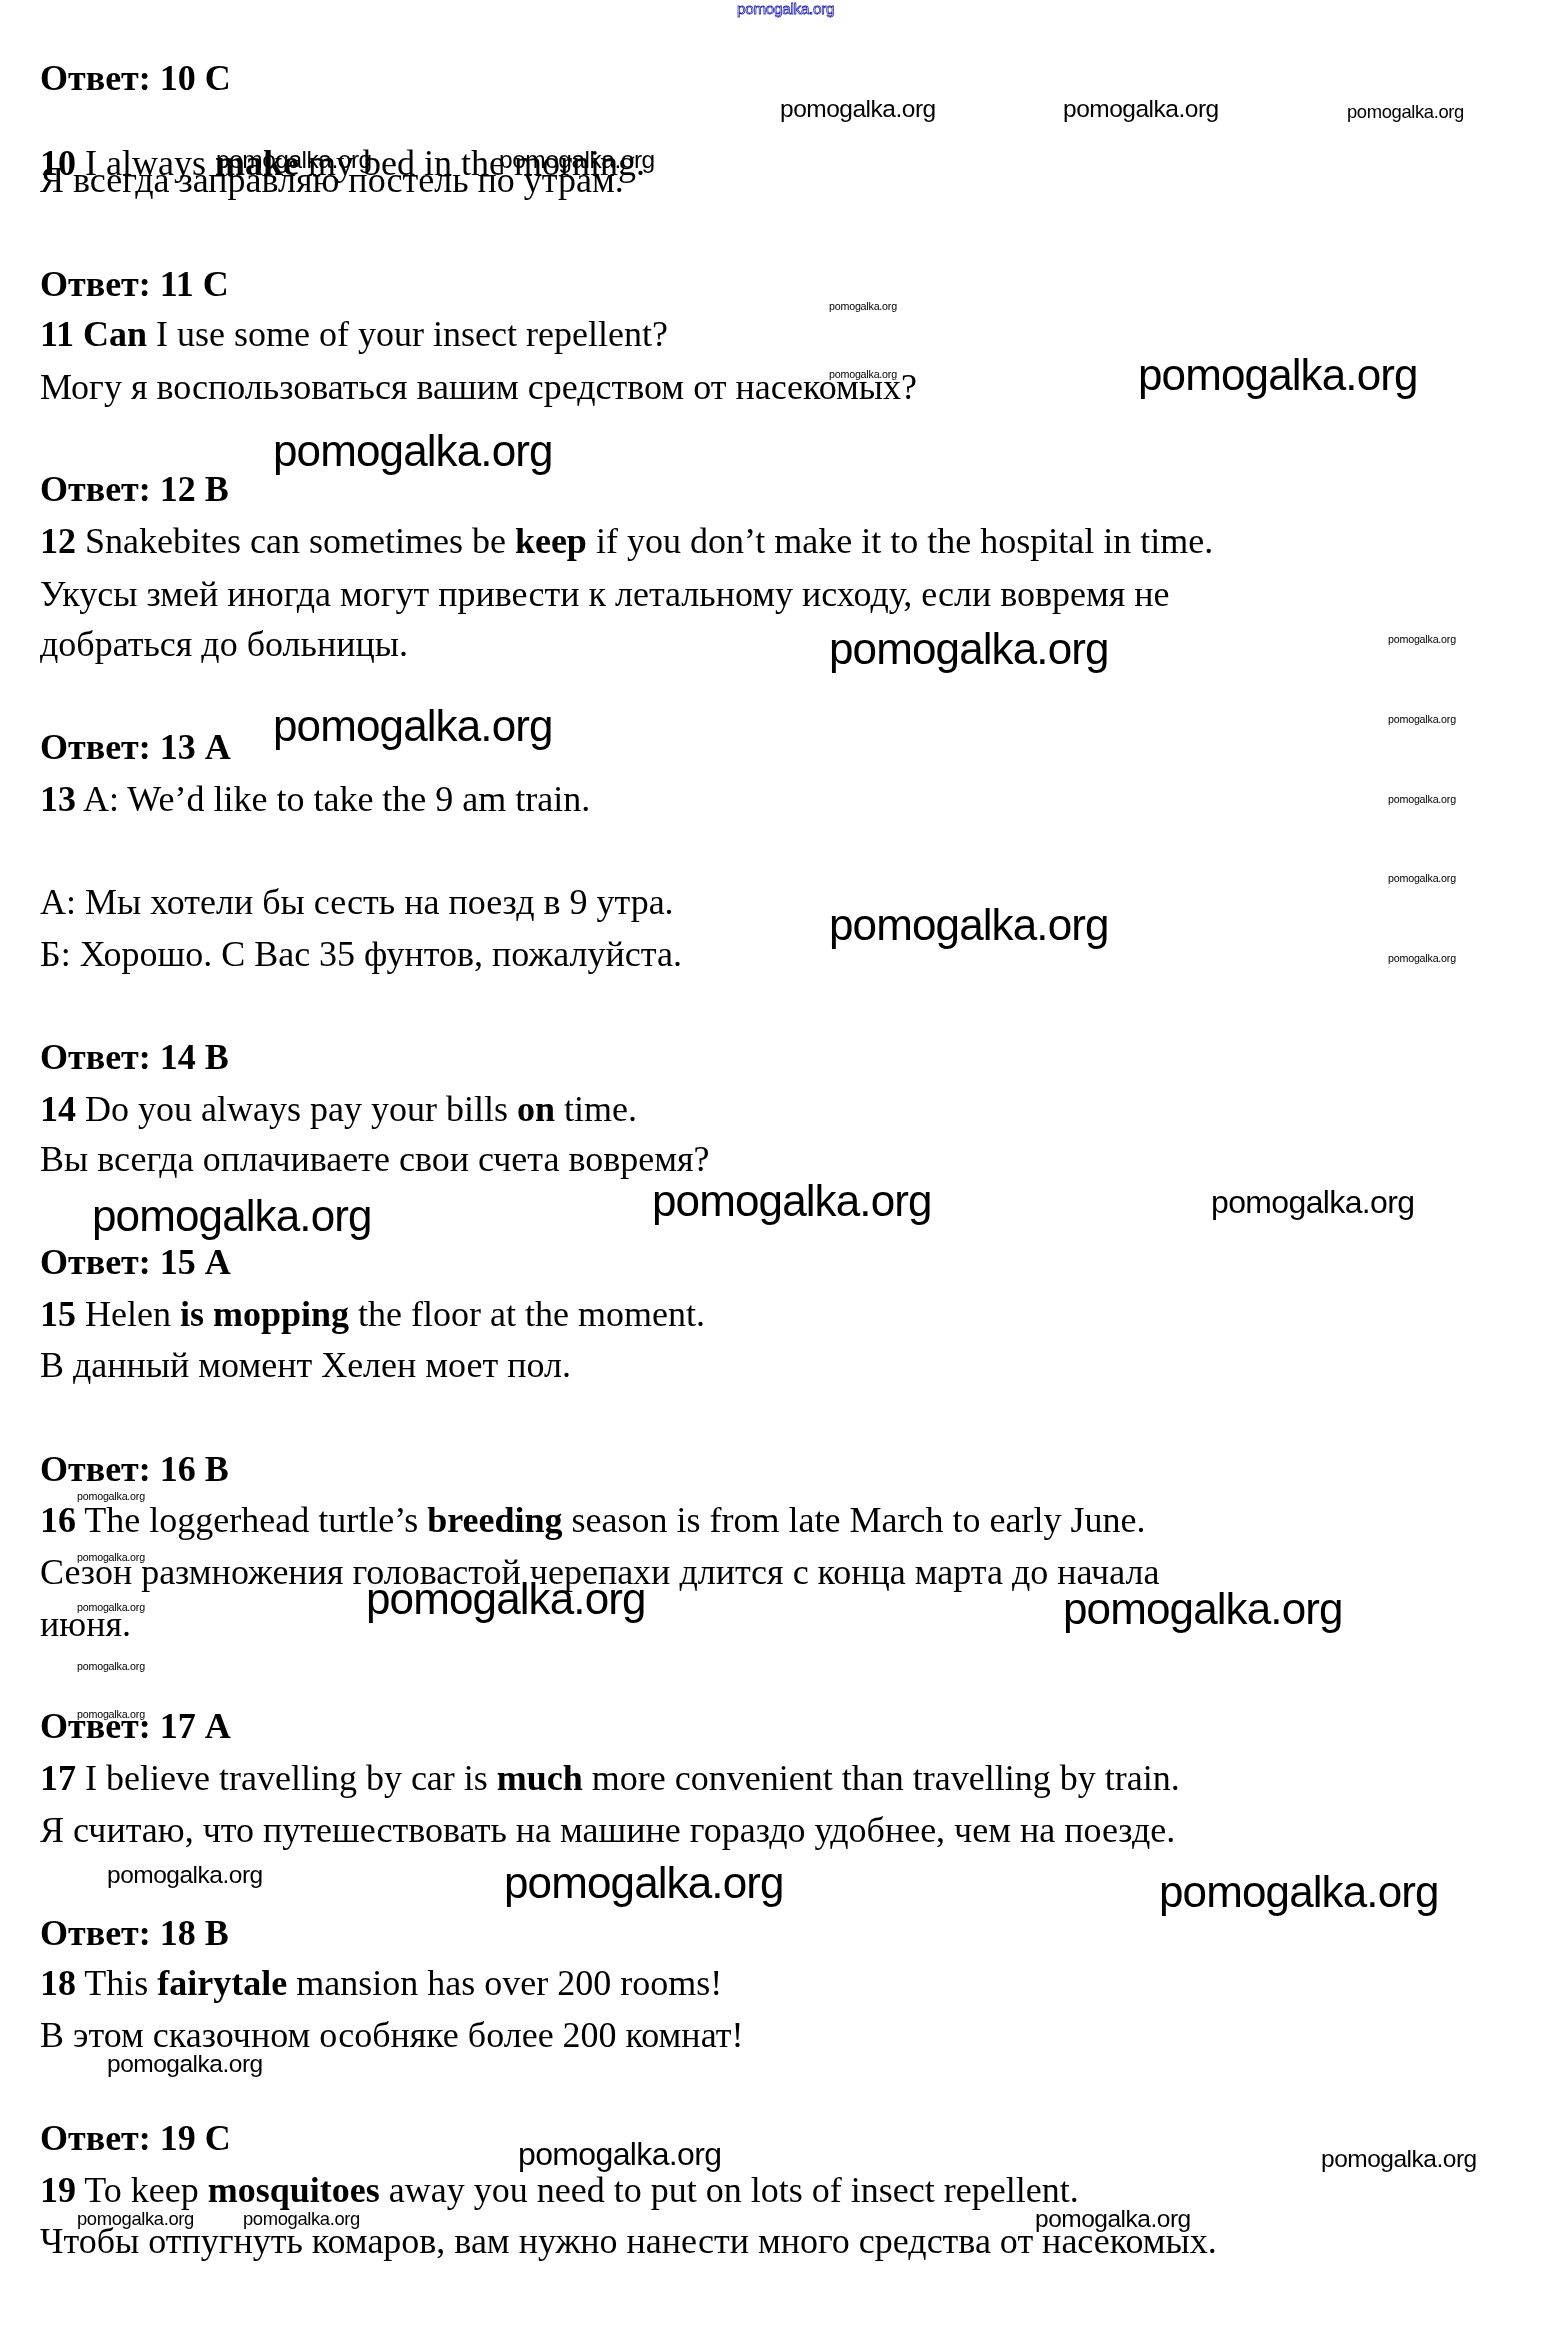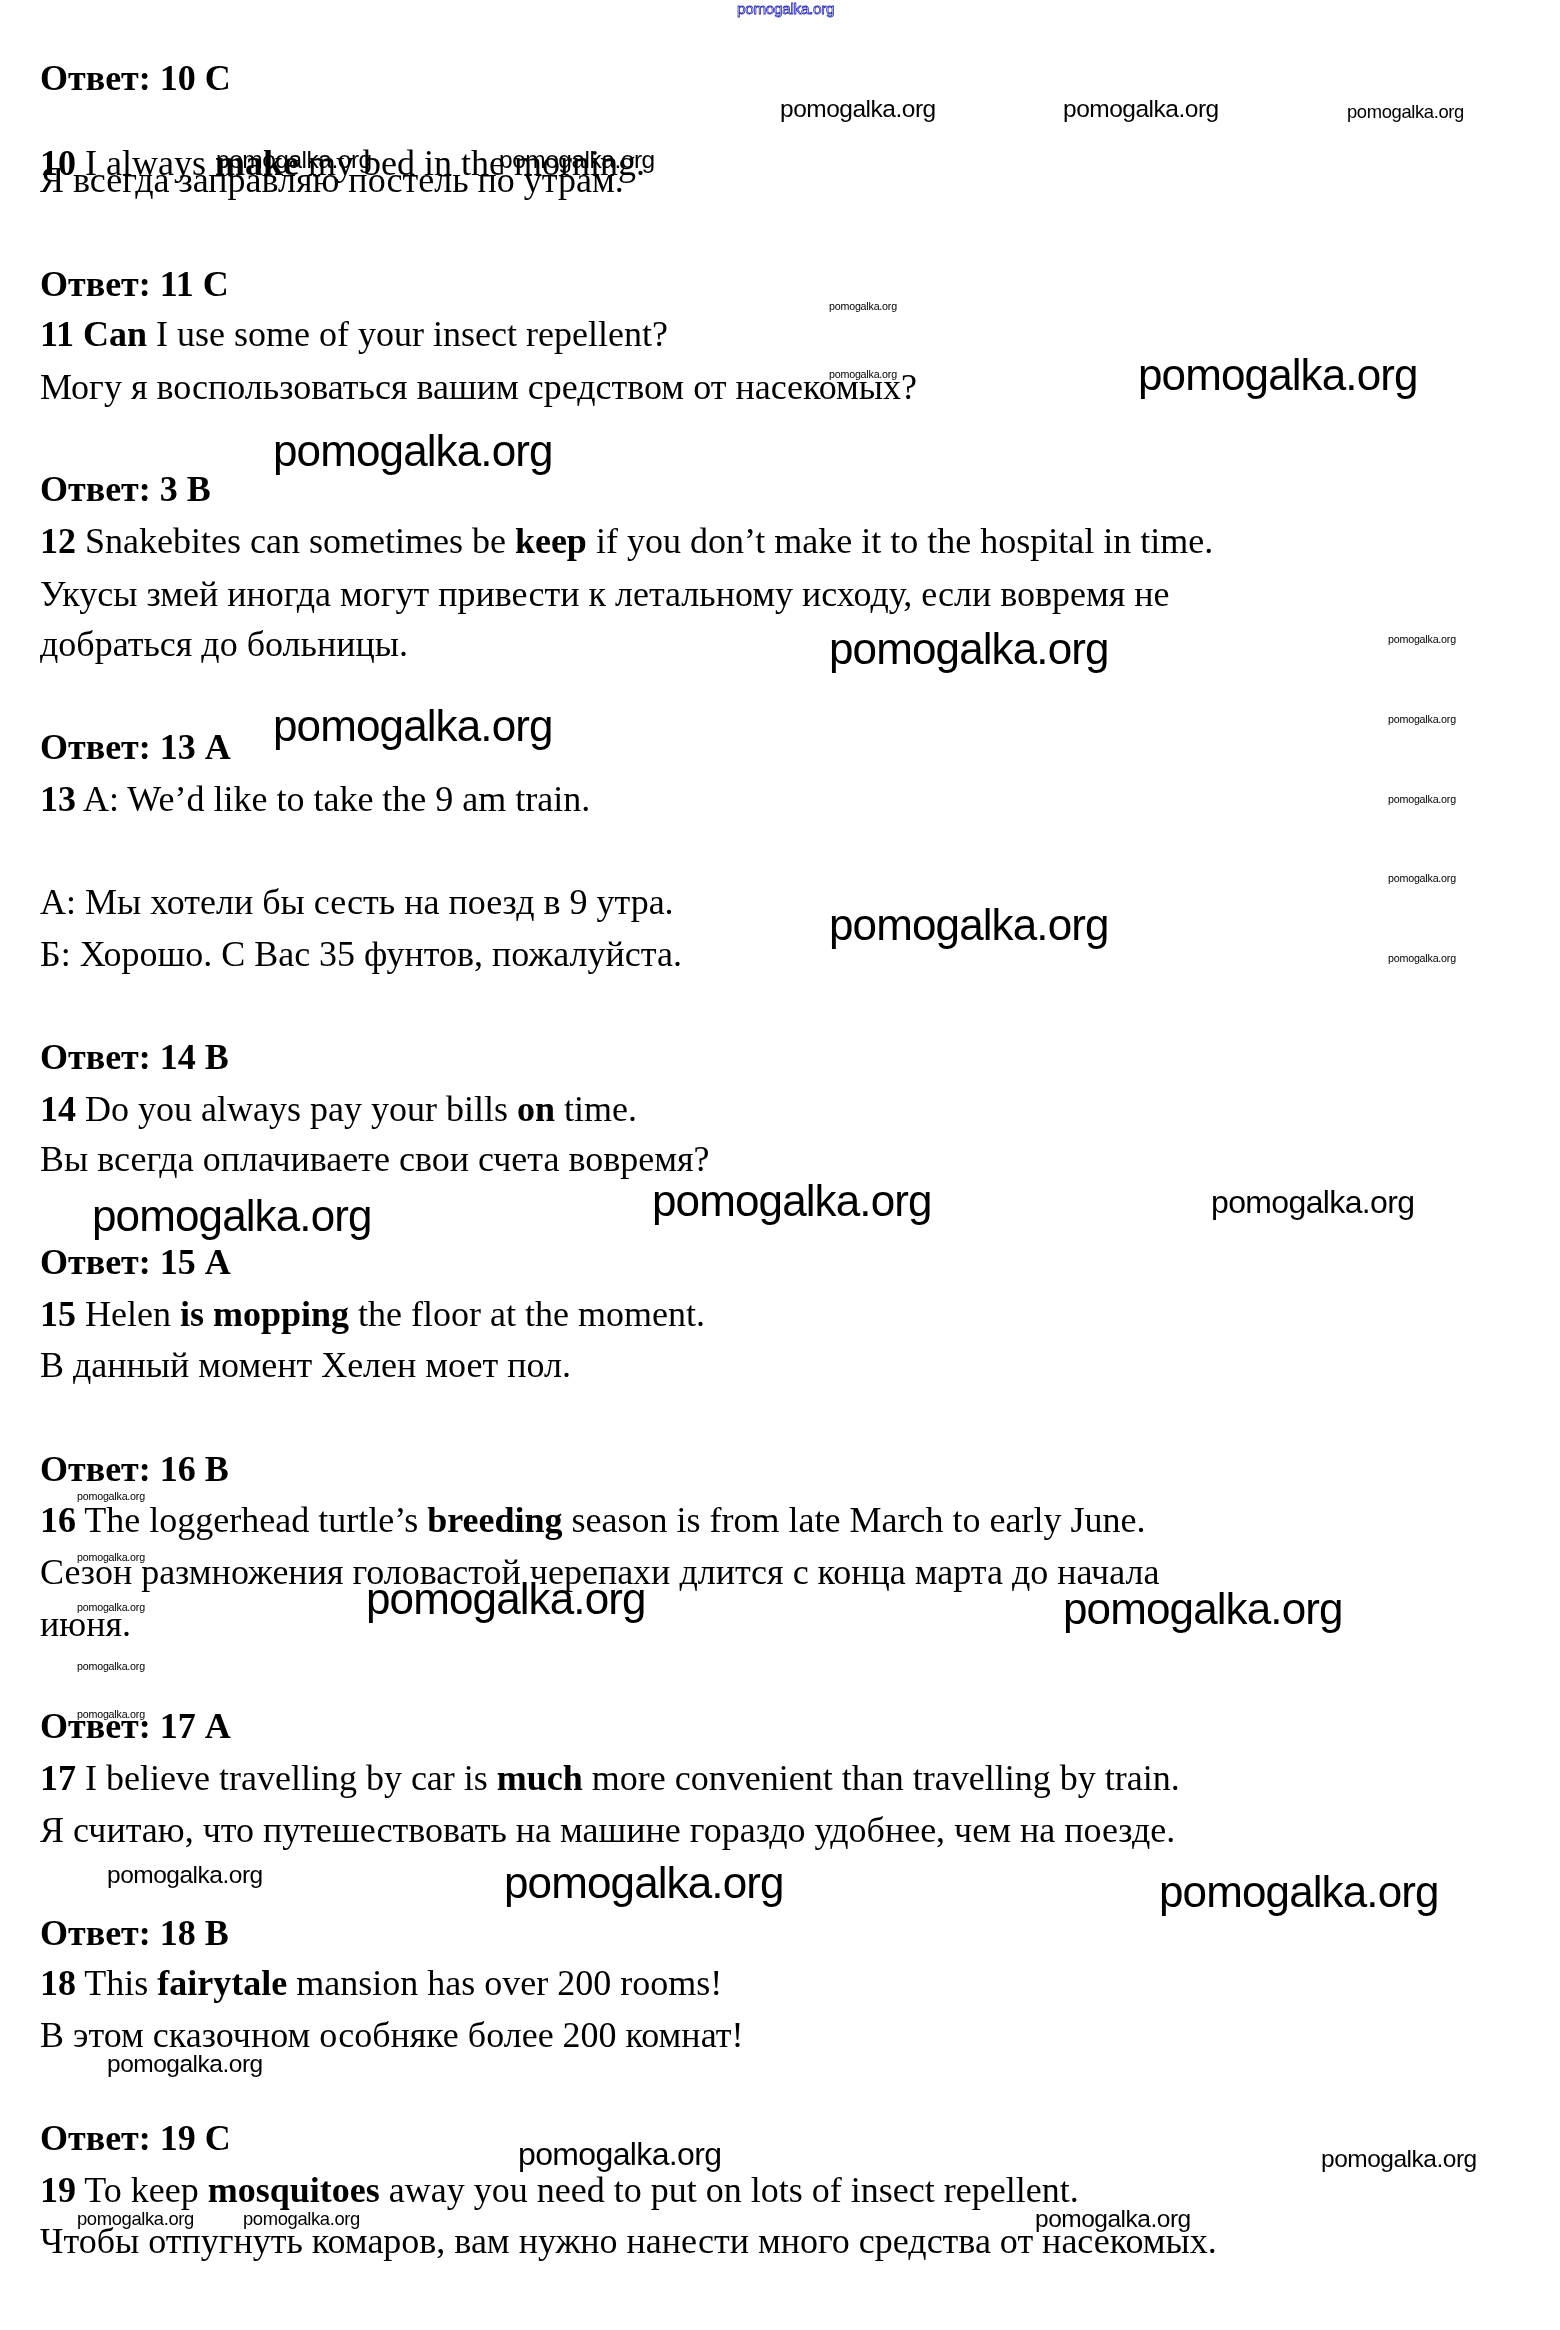--- a/index.html
+++ b/index.html
@@ -35,21 +35,21 @@
   <div class="wm top-blue" style="left:737px; top:0px;">pomogalka.org</div>
 
   <div class="line answer" style="top:54px;">Ответ: 10 C</div>
   <div class="line" style="top:105px;margin-top:34px;"><b>10</b><span> I always </span><b>make</b><span> my bed in the morning.</span></div>
   <div class="line" style="top:156px;">Я всегда заправляю постель по утрам.</div>
 
   <div class="line answer" style="top:260px;">Ответ: 11 C</div>
   <div class="line" style="top:310px;"><b>11</b><span> </span><b>Can</b><span> I use some of your insect repellent?</span></div>
   <div class="line" style="top:363px;">Могу я воспользоваться вашим средством от насекомых?</div>
 
-  <div class="line answer" style="top:465px;">Ответ: 3 B</div>
+  <div class="line answer" style="top:465px;">Ответ: 12 B</div>
   <div class="line" style="top:517px;"><b>12</b><span> Snakebites can sometimes be </span><b>keep</b><span> if you don’t make it to the hospital in time.</span></div>
   <div class="line" style="top:570px;">Укусы змей иногда могут привести к летальному исходу, если вовремя не</div>
   <div class="line" style="top:620px;">добраться до больницы.</div>
 
   <div class="line answer" style="top:723px;">Ответ: 13 A</div>
   <div class="line" style="top:775px;"><b>13</b><span> A: We’d like to take the 9 am train.</span></div>
   <div class="line" style="top:878px;">A: Мы хотели бы сесть на поезд в 9 утра.</div>
   <div class="line" style="top:930px;">Б: Хорошо. С Вас 35 фунтов, пожалуйста.</div>
 
   <div class="line answer" style="top:1033px;">Ответ: 14 B</div>

